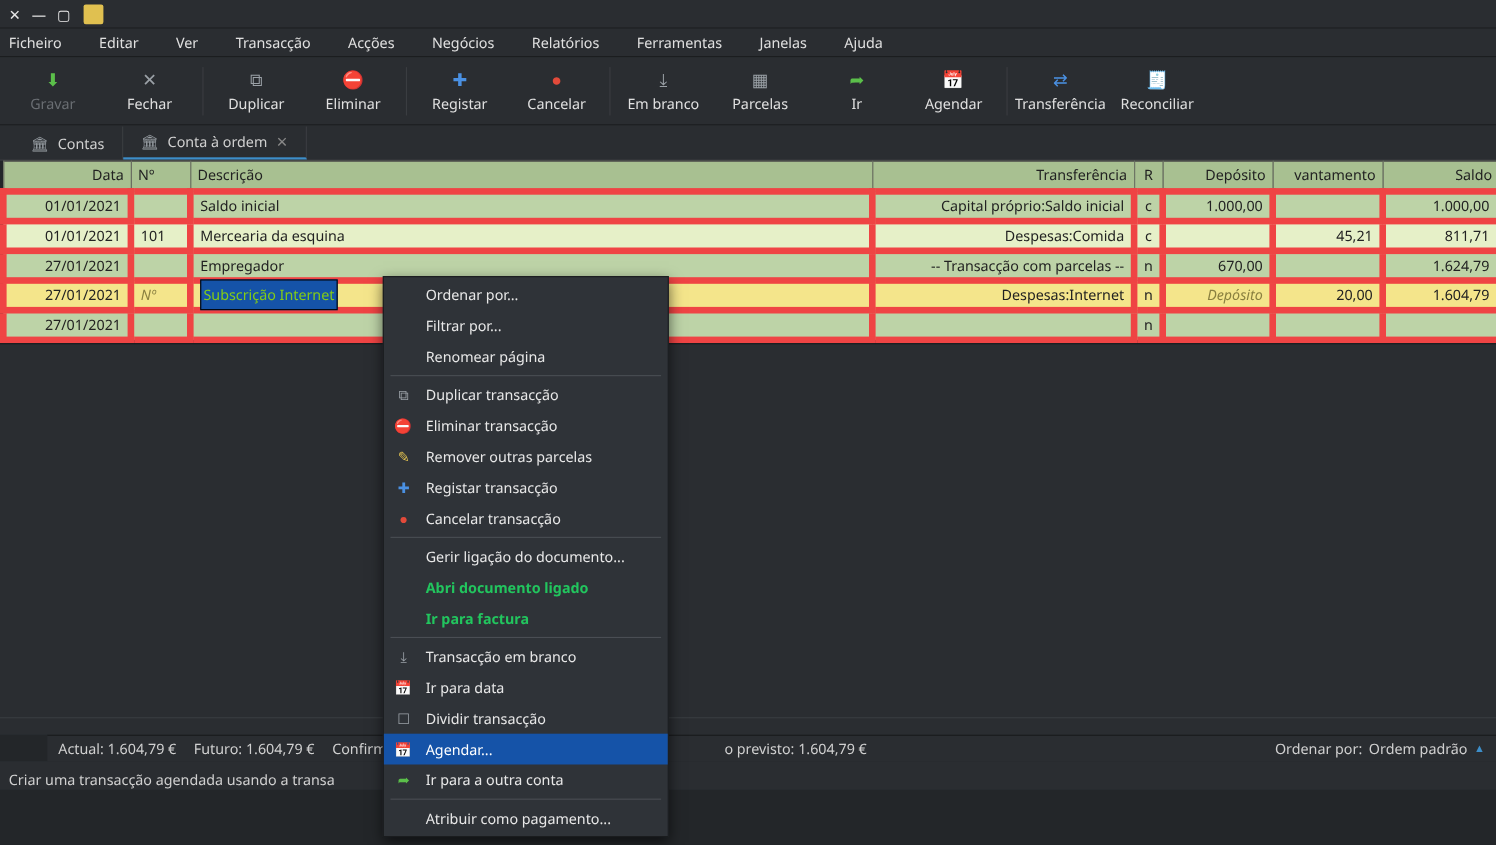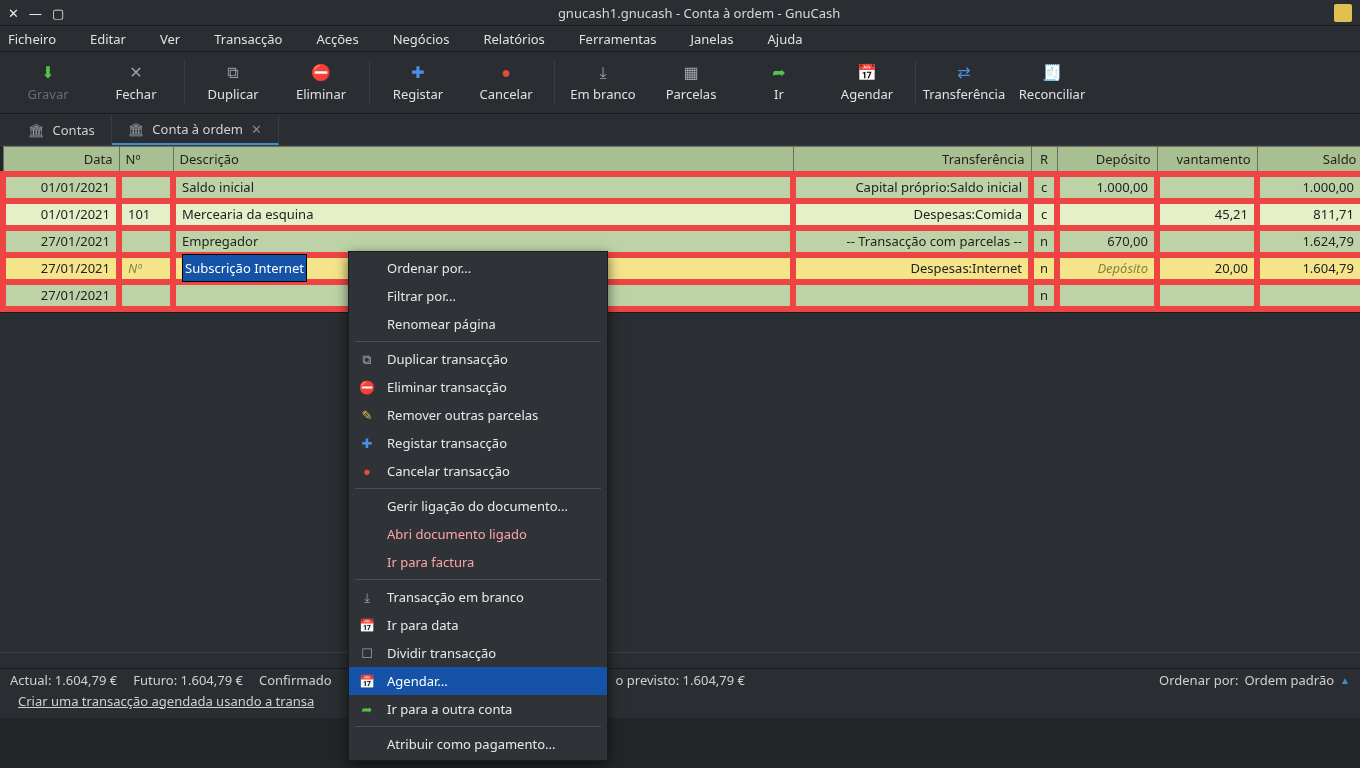--- a/index.html
+++ b/index.html
@@ -96,43 +96,43 @@
     padding:0 6px;
     border:6px solid #ef4444;
     color:#222;
   }
   .row-even td { background:#bdd3a7; }
   .row-odd  td { background:#e6f0c8; }
   .row-sel  td { background:#f4e58b; }
   .row-blank td { background:#bdd3a7; }
   .placeholder { color:#8a8040; font-style:italic; }
   .desc-sel-text {
-    background:#1553a8; color:#ffffff; border:1px solid #000;
+    background:#1553a8; color:#84cc16; border:1px solid #000;
     padding:4px 2px;
   }
 
   
   .regfill { height:340px; background:#2a2d31; border-top:1px solid #1a1c1e; }
 
   
   .status1 {
     height:16px; background:#2a2d31; border-top:1px solid #3a3d41;
   }
   .status2 {
     height:24px; background:#2a2d31;
     display:flex; align-items:center; padding:0 10px;
     color:#d0d0d0; gap:16px;
     border-top:1px solid #1a1c1e;
+    margin-left:43px;
   }
   .status2 .right { margin-left:auto; display:flex; align-items:center; gap:6px;}
   .status3 {
     height:26px; background:#2a2d31;
-    display:flex; align-items:flex-start; padding:0 18px;
+    display:flex; align-items:flex-end; padding:0 8px;
     color:#d0d0d0;
-    text-decoration:underline;
   }
   .tri { color:#3d8ec9; font-size:10px; }
 
   
   .ctxmenu {
     position:absolute;
     left:348px; top:251px;
     width:260px;
     background:#2f3338;
     border:1px solid #1a1c1e;
@@ -140,42 +140,41 @@
     padding:2px 0;
     z-index:100;
   }
   .ctxitem {
     height:28px;
     display:flex; align-items:center;
     padding:0 12px 0 10px;
     gap:12px;
     color:#e8e8e8;
   }
-  .ctxitem.dim { color:#fca5a5; }
+  .ctxitem.dim { color:#22c55e;font-weight:bold; }
   .ctxitem .ico { width:16px; height:16px; display:flex; align-items:center; justify-content:center; font-size:13px;}
   .ctxitem.sel { background:#1553a8; color:#fff; }
   .ctxhr { height:1px; background:#4a4e54; margin:3px 6px; }
 
   
   .c-green  { color:#5bbf4a; }
   .c-red    { color:#e24a3a; }
   .c-blue   { color:#4a90e2; }
   .c-yellow { color:#e0c050; }
   .c-gray   { color:#9aa0a6; }
 </style>
 </head>
 <body>
 
 <div class="titlebar">
   <div class="winbtns">
     <span>✕</span>
     <span>—</span>
     <span>▢</span>
   </div>
-  <div class="title">gnucash1.gnucash - Conta à ordem - GnuCash</div>
   <span class="appicon"></span>
 </div>
 
 <div class="menubar">
   <span>Ficheiro</span>
   <span>Editar</span>
   <span>Ver</span>
   <span>Transacção</span>
   <span>Acções</span>
   <span>Negócios</span>

